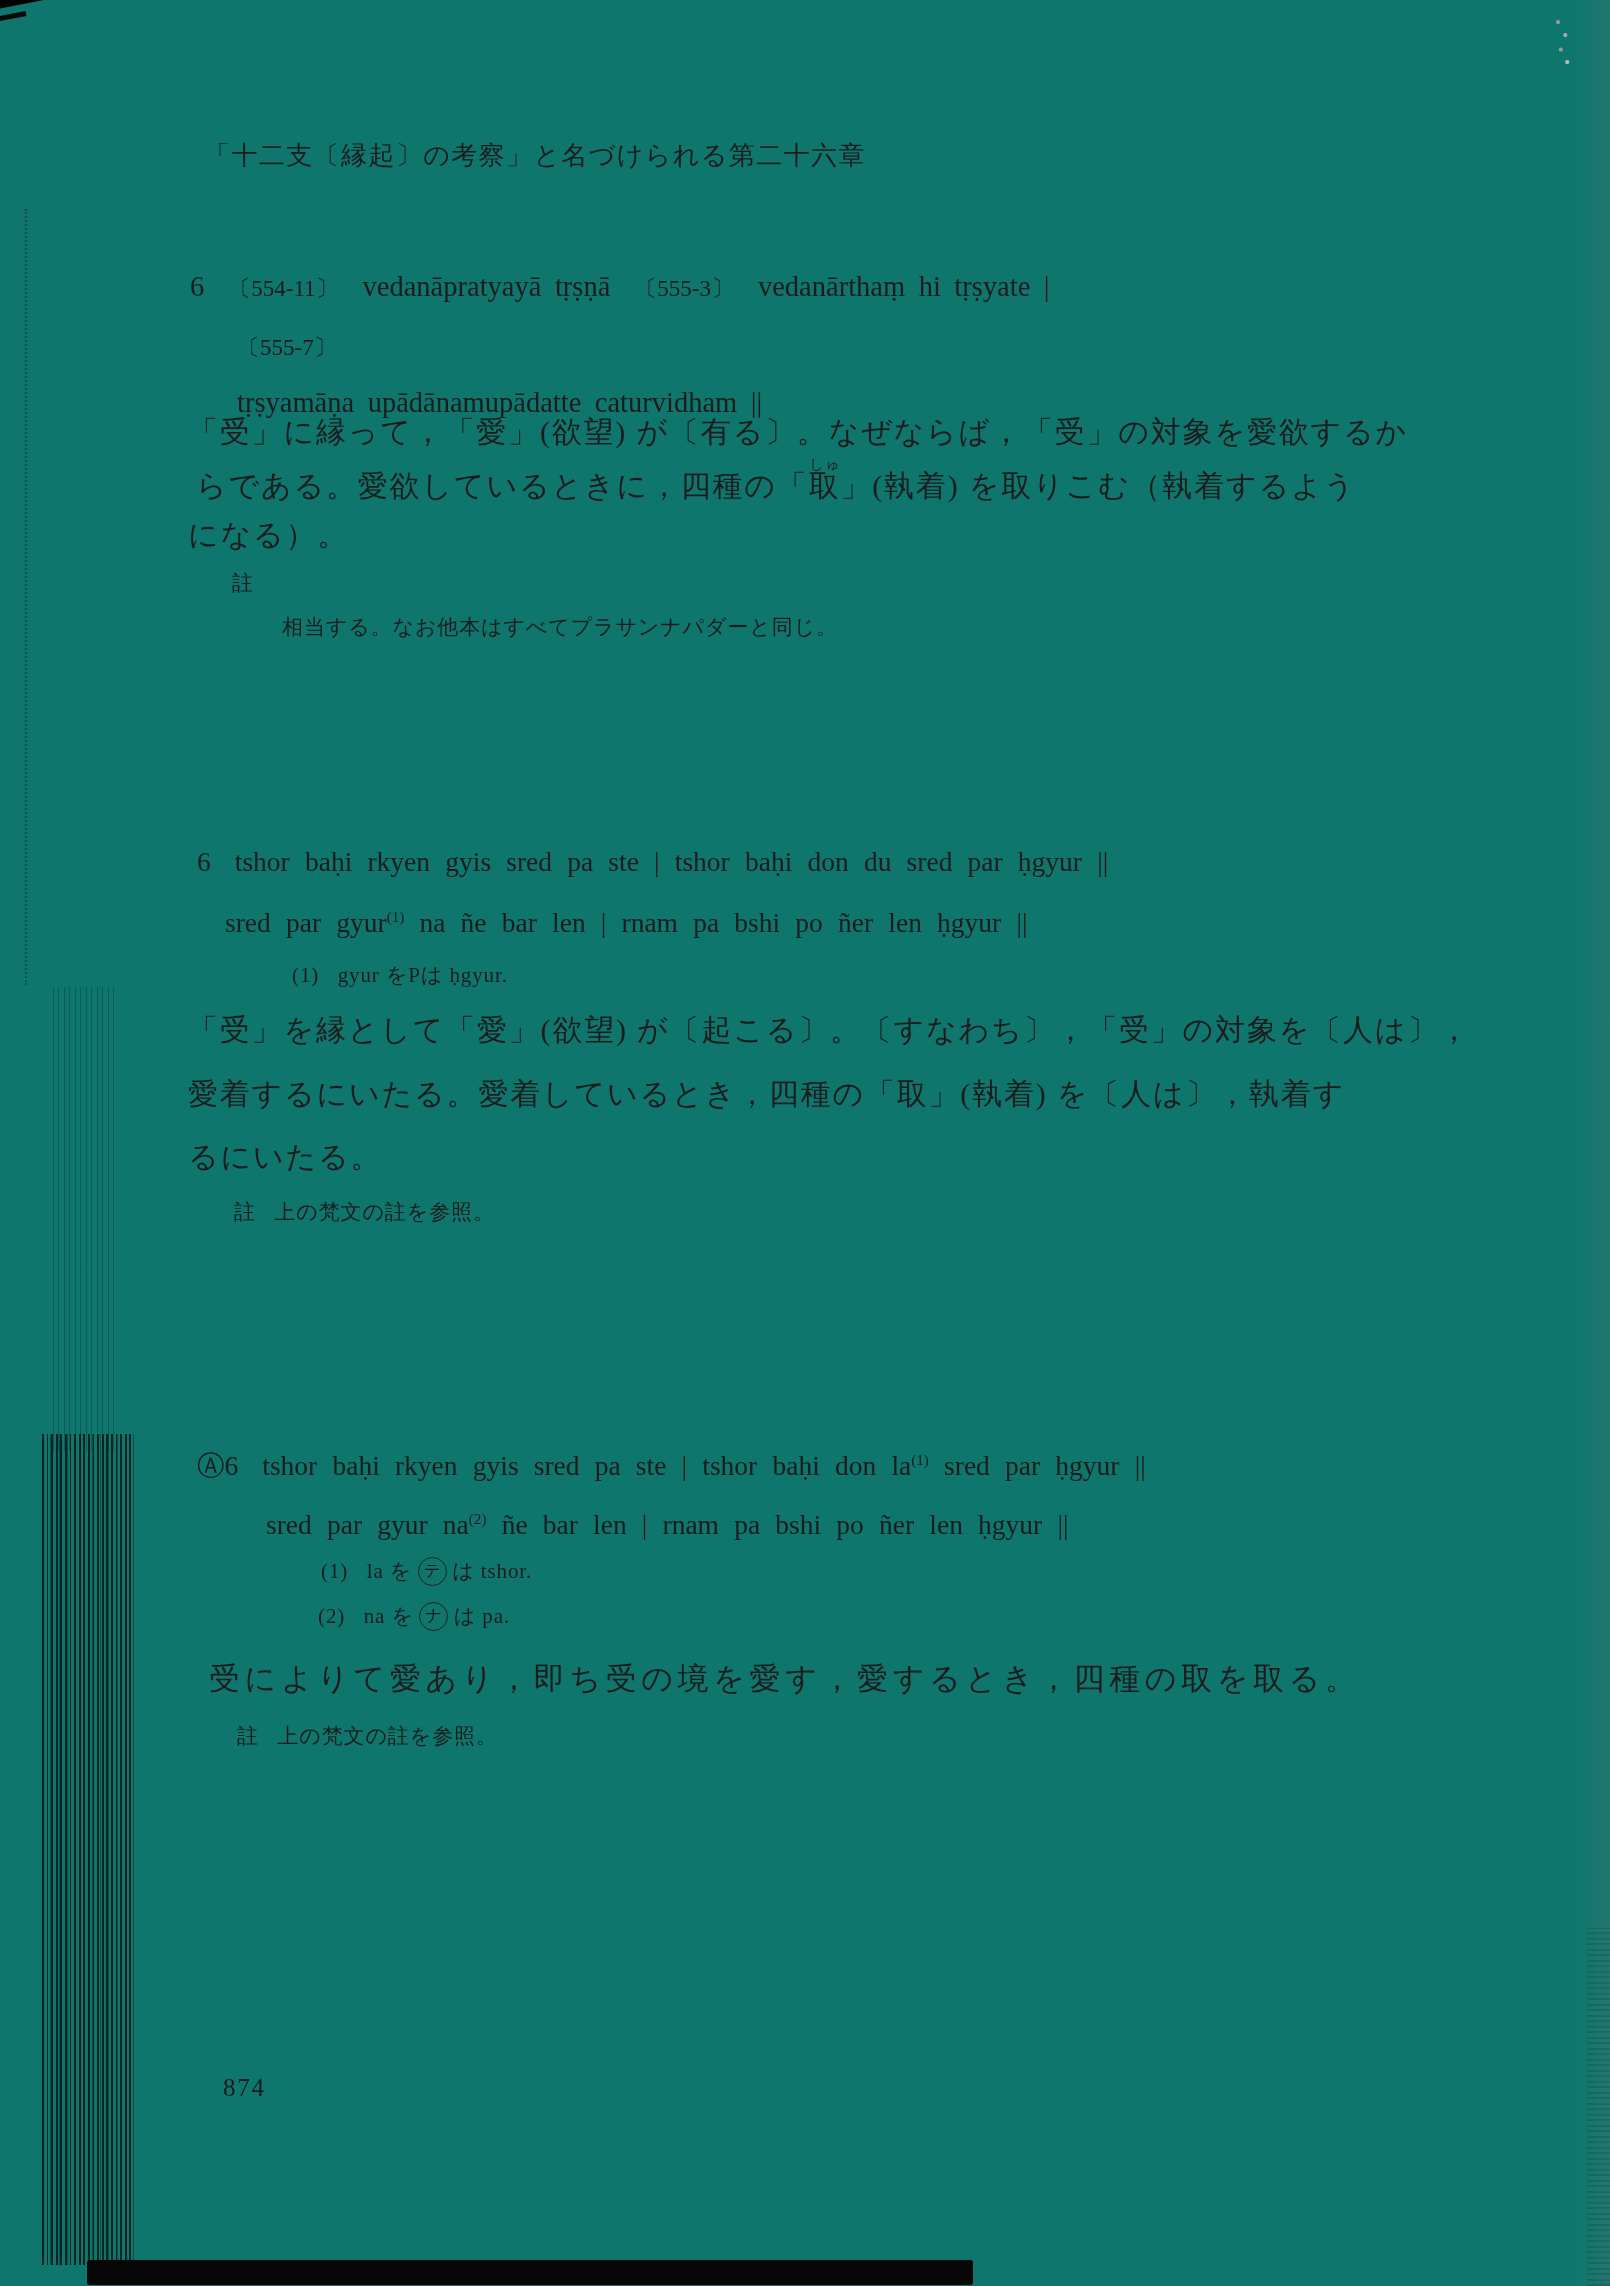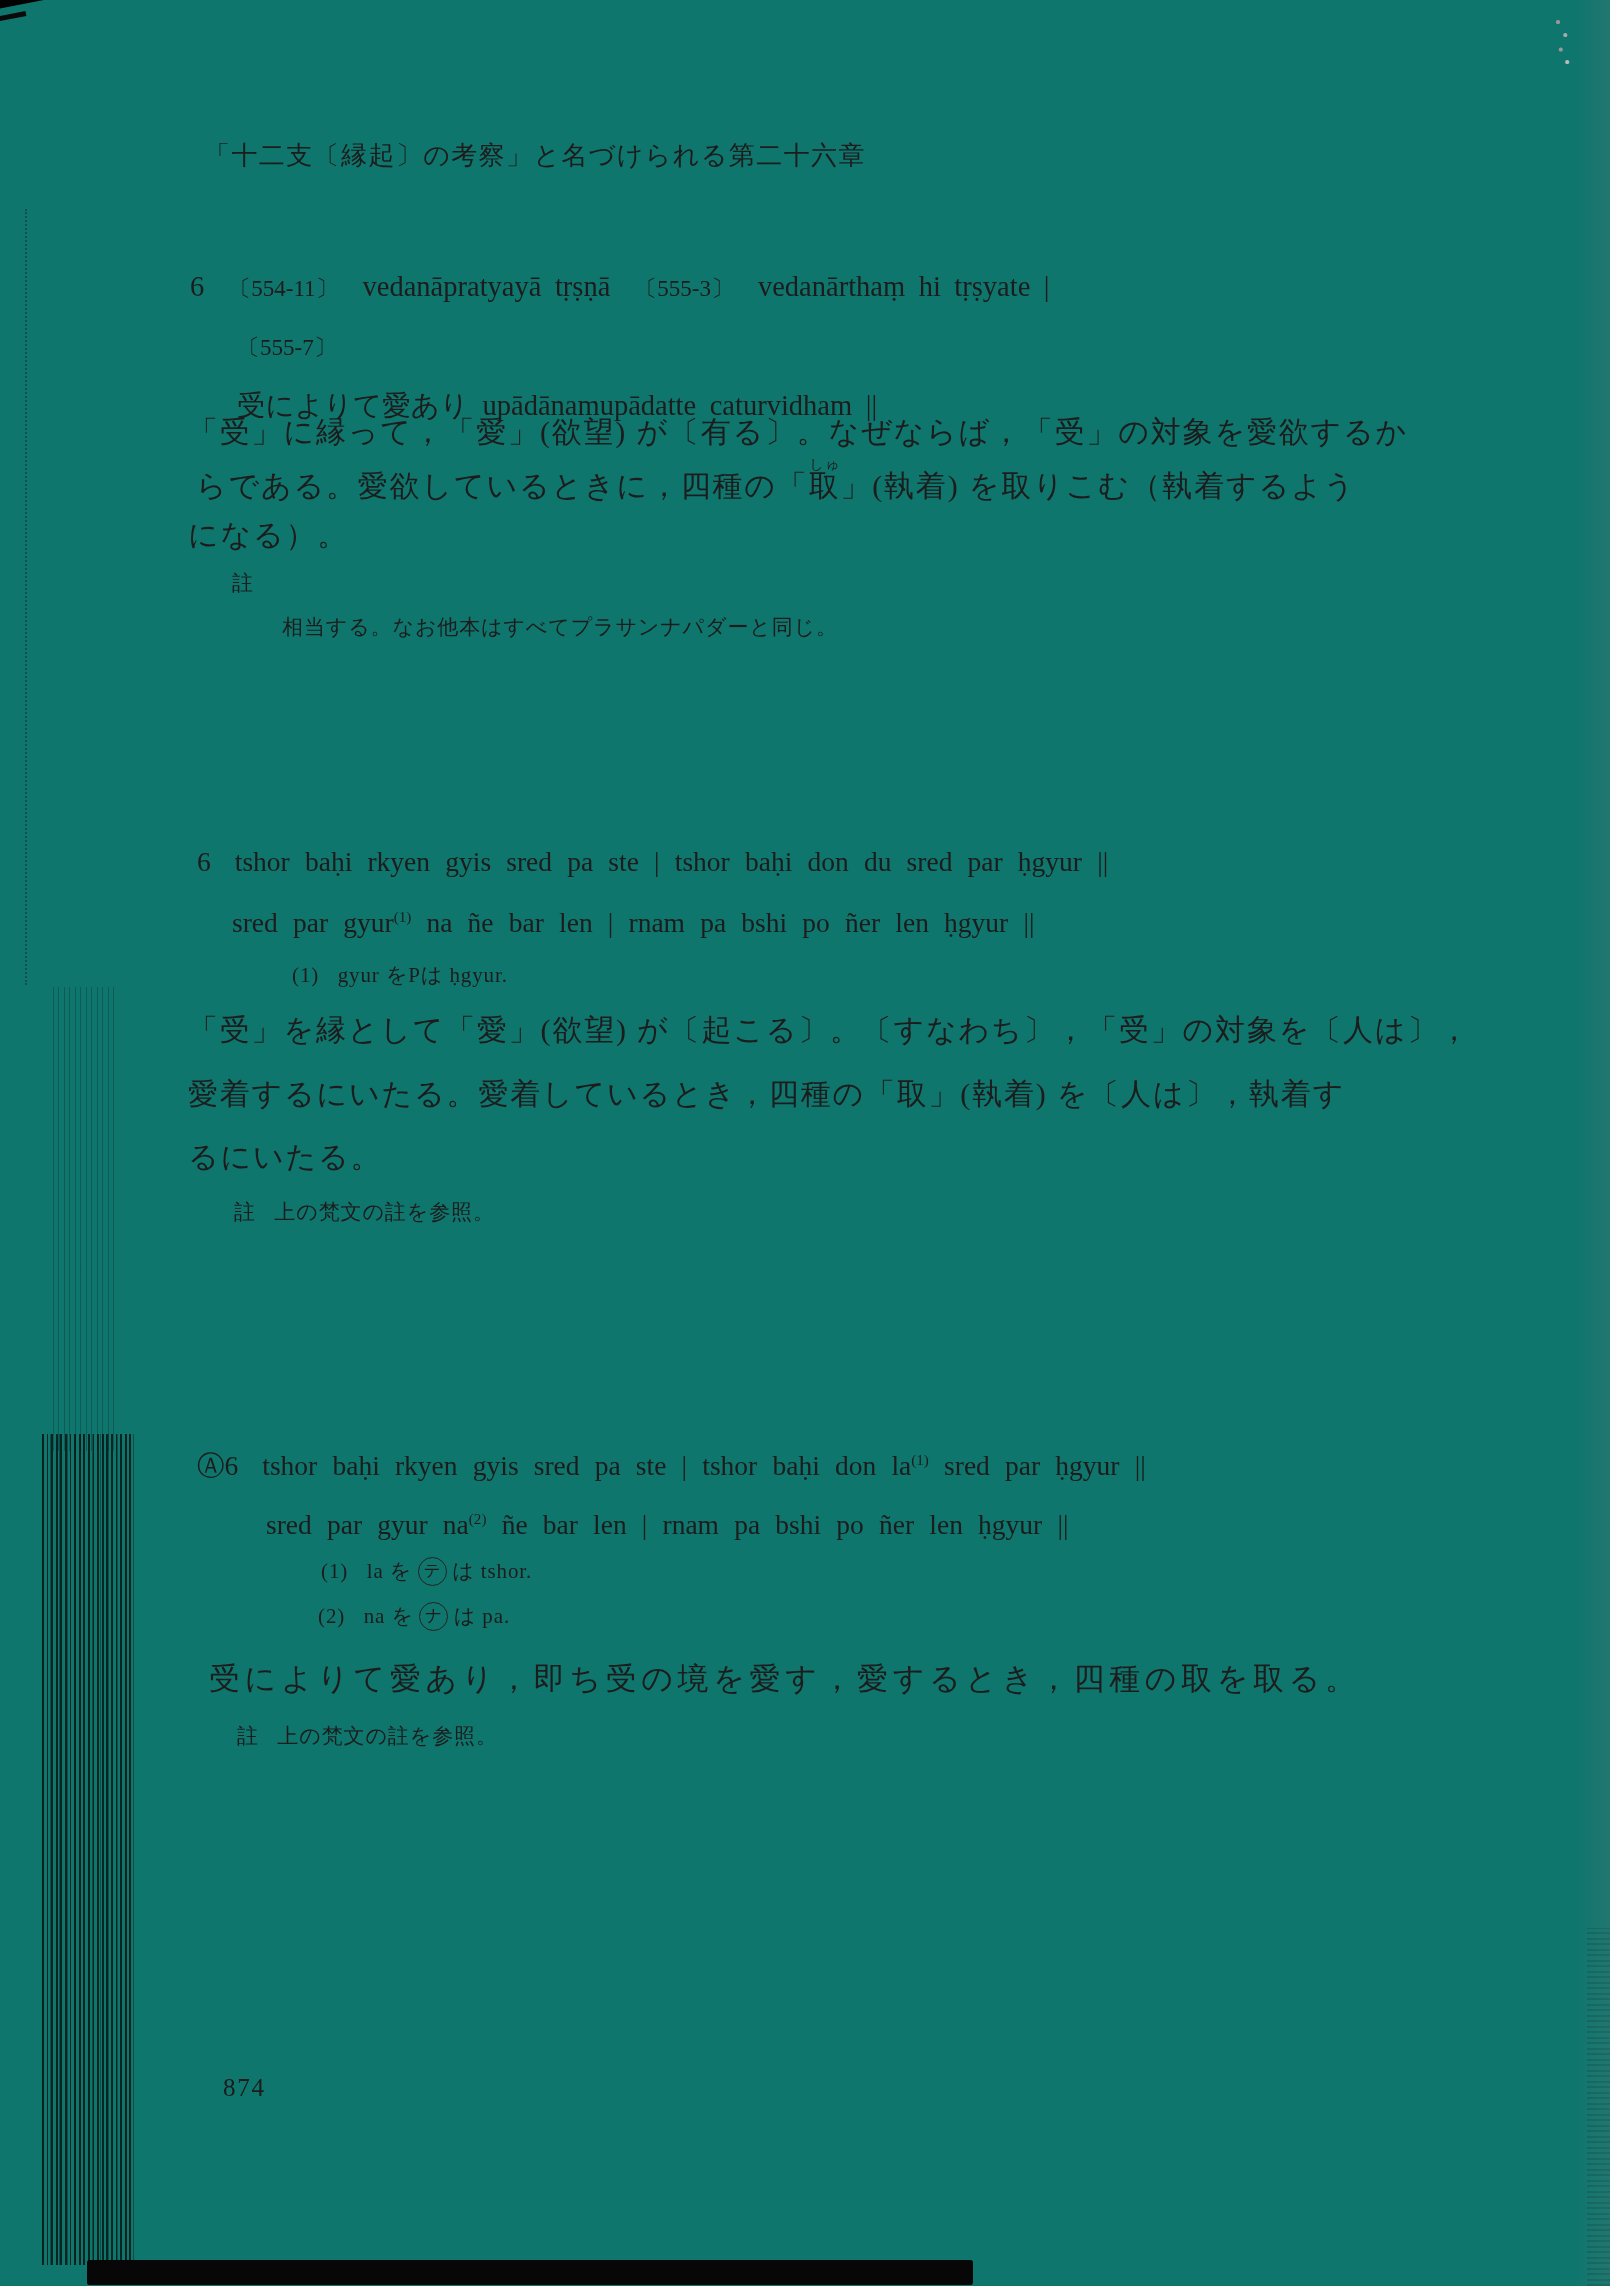--- a/index.html
+++ b/index.html
@@ -70,37 +70,37 @@
 
   <div class="abs row skt" style="left:190px;top:271px;">
     <span>6</span>
     <span class="ref">〔554-11〕</span>
     <span>vedanāpratyayā tṛṣṇā</span>
     <span class="ref">〔555-3〕</span>
     <span>vedanārthaṃ hi tṛṣyate |</span>
   </div>
   <div class="abs row skt" style="left:237px;top:332px;flex-direction:column;">
     <span class="ref">〔555-7〕</span>
-    <span>受によりて愛あり upādānamupādatte caturvidham ||</span>
+    <span>tṛṣyamāṇa upādānamupādatte caturvidham ||</span>
   </div>
 
   <div class="abs jp" style="left:188px;top:414px;">「受」に縁って，「愛」(欲望) が〔有る〕。なぜならば，「受」の対象を愛欲するか</div>
   <div class="abs jp" style="left:196px;top:457px;">
     <span>らである。愛欲しているときに，四種の「</span><ruby><span>取</span><rt>しゅ</rt></ruby><span>」(執着) を取りこむ（執着するよう</span>
   </div>
   <div class="abs jp" style="left:188px;top:517px;">になる）。</div>
 
   <div class="abs jp-sm" style="left:232px;top:569px;">註</div>
   <div class="abs jp-sm" style="left:282px;top:613px;">相当する。なお他本はすべてプラサンナパダーと同じ。</div>
 
   <div class="abs row tib" style="left:197px;top:846px;">
     <span>6</span>
     <span>tshor baḥi rkyen gyis sred pa ste | tshor baḥi don du sred par ḥgyur ||</span>
   </div>
-  <div class="abs tib" style="left:225px;top:907px;margin-left:7px;">
+  <div class="abs tib" style="left:225px;top:907px;">
     <span>sred par gyur</span><sup class="fn">(1)</sup><span> na ñe bar len | rnam pa bshi po ñer len ḥgyur ||</span>
   </div>
 
   <div class="abs jp-sm" style="left:292px;top:961px;">
     <span>(1)</span>&nbsp;&nbsp;
     <span>gyur をPは ḥgyur.</span>
   </div>
 
   <div class="abs jp" style="left:188px;top:1012px;">「受」を縁として「愛」(欲望) が〔起こる〕。〔すなわち〕，「受」の対象を〔人は〕，</div>
   <div class="abs jp" style="left:188px;top:1076px;">愛着するにいたる。愛着しているとき，四種の「取」(執着) を〔人は〕，執着す</div>

